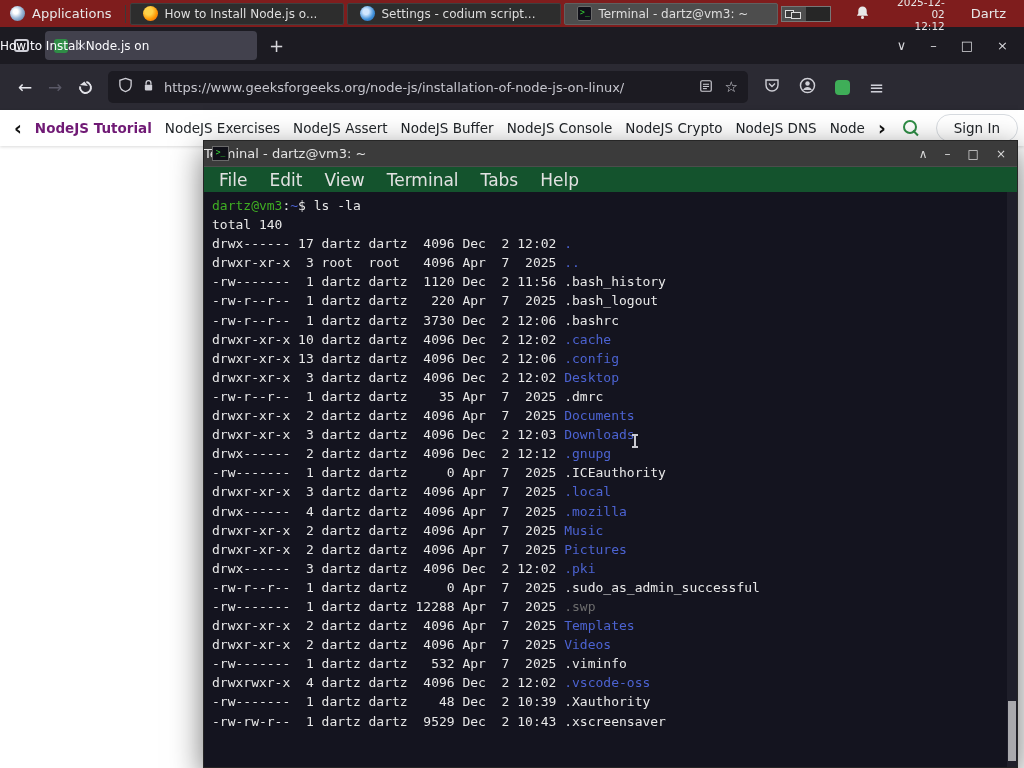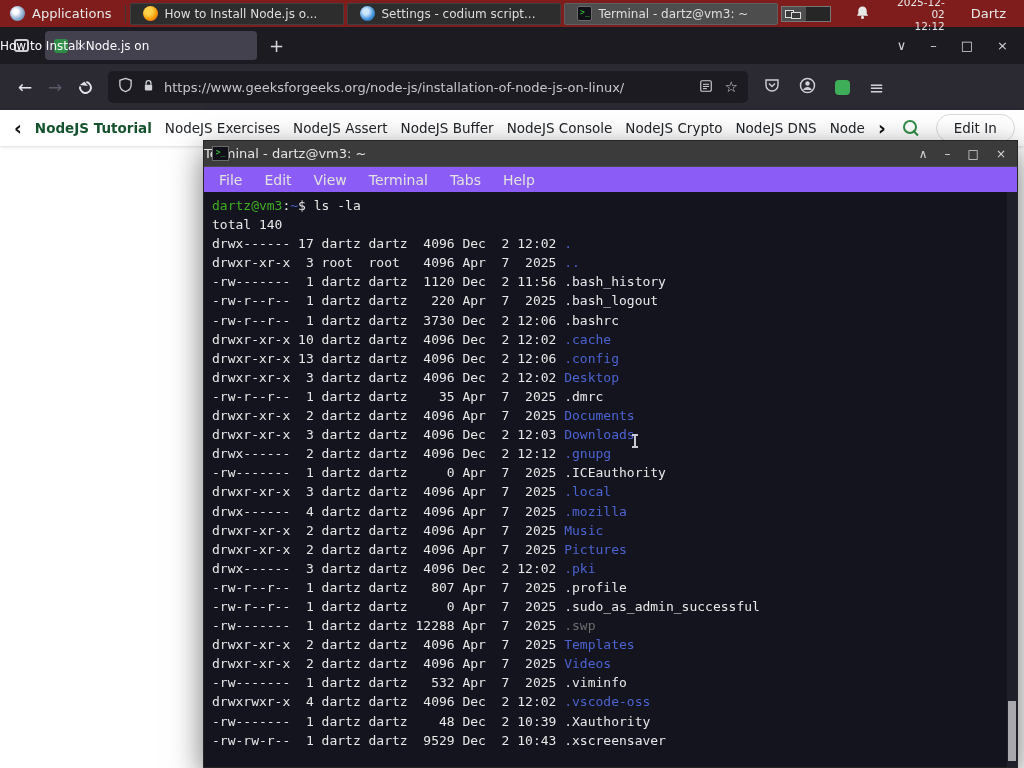--- a/index.html
+++ b/index.html
@@ -63,21 +63,21 @@
   .right-icons { display:flex; align-items:center; gap:19px; margin-left:16px; color:#d0d0d8; }
   .ext-ic { width:15px; height:15px; border-radius:4px; background:#3fae58; }
   .menu-ic { font-size:18px; }
 
   
   .gfgnav { height:36px; background:#fff; display:flex; align-items:center; padding:0 14px; gap:13px;
             font-size:13.5px; color:#212529; box-shadow:0 1px 3px rgba(0,0,0,.15); position:relative;
             z-index:5; white-space:nowrap; overflow:hidden; }
   .gfg-chev { font-size:19px; font-weight:bold; color:#111; }
   .gfg-link { color:#212529; }
-  .gfg-first { font-weight:bold; color:#14532d; }
+  .gfg-first { font-weight:bold; color:#701a75; }
   .gfg-right { margin-left:auto; display:flex; align-items:center; gap:16px; }
   .gfg-search { width:18px; height:18px; position:relative; }
   .gfg-search::before { content:""; position:absolute; width:10px; height:10px;
                         border:2px solid var(--accent_green); border-radius:50%; left:1px; top:1px; }
   .gfg-search::after { content:""; position:absolute; width:7px; height:2px; background:var(--accent_green);
                        transform:rotate(45deg); left:10px; top:13px; }
   .signin { border:1px solid #d7dbe0; border-radius:17px; padding:5px 17px; font-size:13.5px;
             background:#fff; color:#212529; }
   .page { height:622px; background:#fff; }
 
@@ -86,22 +86,22 @@
               display:flex; flex-direction:column; border:1px solid #262626;
               box-shadow:0 10px 30px rgba(0,0,0,.55); }
   .t-titlebar { height:25px; background:#3b3b3b; display:flex; align-items:center; color:#e4e4e4;
                 font-size:13px; position:relative; flex:none; }
   .t-icon { width:17px; height:15px; background:#101018; border:1px solid #6a6a6a; margin-left:8px;
             color:#35d435; font-size:8px; line-height:12px; text-align:center;
             font-family:"DejaVu Sans Mono",monospace; z-index:2; }
   .t-title { position:absolute; left:0; right:0; }
   .t-btns { margin-left:auto; display:flex; gap:17px; margin-right:11px; z-index:2; font-size:12px;
             color:#d8d8d8; align-items:center; }
-  .t-menubar { height:26px; background:#8b5cf6; display:flex; align-items:center; color:#e2e2e2;
-               font-size:14px; border-top:1px solid #4c4c4c; flex:none; padding-left:4px; }
+  .t-menubar { height:26px; background:#14532d; display:flex; align-items:center; color:#e2e2e2;
+               font-size:17px; border-top:1px solid #4c4c4c; flex:none; padding-left:4px; }
   .t-menu-item { padding:0 11px; }
   .t-body { flex:1; background:var(--terminal_bg); font-family:"DejaVu Sans Mono","Liberation Mono",monospace;
             font-size:13px; line-height:19.1px; color:var(--terminal_fg); padding:4px 0 0 8px;
             position:relative; overflow:hidden; }
   .tline { white-space:pre; }
   .green { color:var(--prompt_green); }
   .blue { color:var(--dir_blue); }
   .dir  { color:var(--dir_blue); }
   .file { color:var(--terminal_fg); }
   .dim  { color:var(--dim_gray); }
@@ -228,21 +228,21 @@
     <span class="gfg-link">NodeJS Exercises</span>
     <span class="gfg-link">NodeJS Assert</span>
     <span class="gfg-link">NodeJS Buffer</span>
     <span class="gfg-link">NodeJS Console</span>
     <span class="gfg-link">NodeJS Crypto</span>
     <span class="gfg-link">NodeJS DNS</span>
     <span class="gfg-link">Node</span>
     <div class="gfg-right">
       <span class="gfg-chev">›</span>
       <span class="gfg-search"></span>
-      <span class="signin">Edit In</span>
+      <span class="signin">Sign In</span>
     </div>
   </div>
 
   <div class="page"></div>
 </div>
 
 <div id="terminal">
   <div class="t-titlebar">
     <span class="t-icon">&gt;_</span>
     <span class="t-title">Terminal - dartz@vm3: ~</span>
@@ -276,21 +276,20 @@
         <div class="tline"><span>-rw-r--r--  1 dartz dartz    35 Apr  7  2025 </span><span class="file">.dmrc</span></div>
         <div class="tline"><span>drwxr-xr-x  2 dartz dartz  4096 Apr  7  2025 </span><span class="dir">Documents</span></div>
         <div class="tline"><span>drwxr-xr-x  3 dartz dartz  4096 Dec  2 12:03 </span><span class="dir">Downloads</span></div>
         <div class="tline"><span>drwx------  2 dartz dartz  4096 Dec  2 12:12 </span><span class="dir">.gnupg</span></div>
         <div class="tline"><span>-rw-------  1 dartz dartz     0 Apr  7  2025 </span><span class="file">.ICEauthority</span></div>
         <div class="tline"><span>drwxr-xr-x  3 dartz dartz  4096 Apr  7  2025 </span><span class="dir">.local</span></div>
         <div class="tline"><span>drwx------  4 dartz dartz  4096 Apr  7  2025 </span><span class="dir">.mozilla</span></div>
         <div class="tline"><span>drwxr-xr-x  2 dartz dartz  4096 Apr  7  2025 </span><span class="dir">Music</span></div>
         <div class="tline"><span>drwxr-xr-x  2 dartz dartz  4096 Apr  7  2025 </span><span class="dir">Pictures</span></div>
         <div class="tline"><span>drwx------  3 dartz dartz  4096 Dec  2 12:02 </span><span class="dir">.pki</span></div>
-        <div class="tline"><span>-rw-r--r--  1 dartz dartz   807 Apr  7  2025 </span><span class="file">.profile</span></div>
         <div class="tline"><span>-rw-r--r--  1 dartz dartz     0 Apr  7  2025 </span><span class="file">.sudo_as_admin_successful</span></div>
         <div class="tline"><span>-rw-------  1 dartz dartz 12288 Apr  7  2025 </span><span class="dim">.swp</span></div>
         <div class="tline"><span>drwxr-xr-x  2 dartz dartz  4096 Apr  7  2025 </span><span class="dir">Templates</span></div>
         <div class="tline"><span>drwxr-xr-x  2 dartz dartz  4096 Apr  7  2025 </span><span class="dir">Videos</span></div>
         <div class="tline"><span>-rw-------  1 dartz dartz   532 Apr  7  2025 </span><span class="file">.viminfo</span></div>
         <div class="tline"><span>drwxrwxr-x  4 dartz dartz  4096 Dec  2 12:02 </span><span class="dir">.vscode-oss</span></div>
         <div class="tline"><span>-rw-------  1 dartz dartz    48 Dec  2 10:39 </span><span class="file">.Xauthority</span></div>
         <div class="tline"><span>-rw-rw-r--  1 dartz dartz  9529 Dec  2 10:43 </span><span class="file">.xscreensaver</span></div>
       </div>
     <div class="ibeam"></div>

